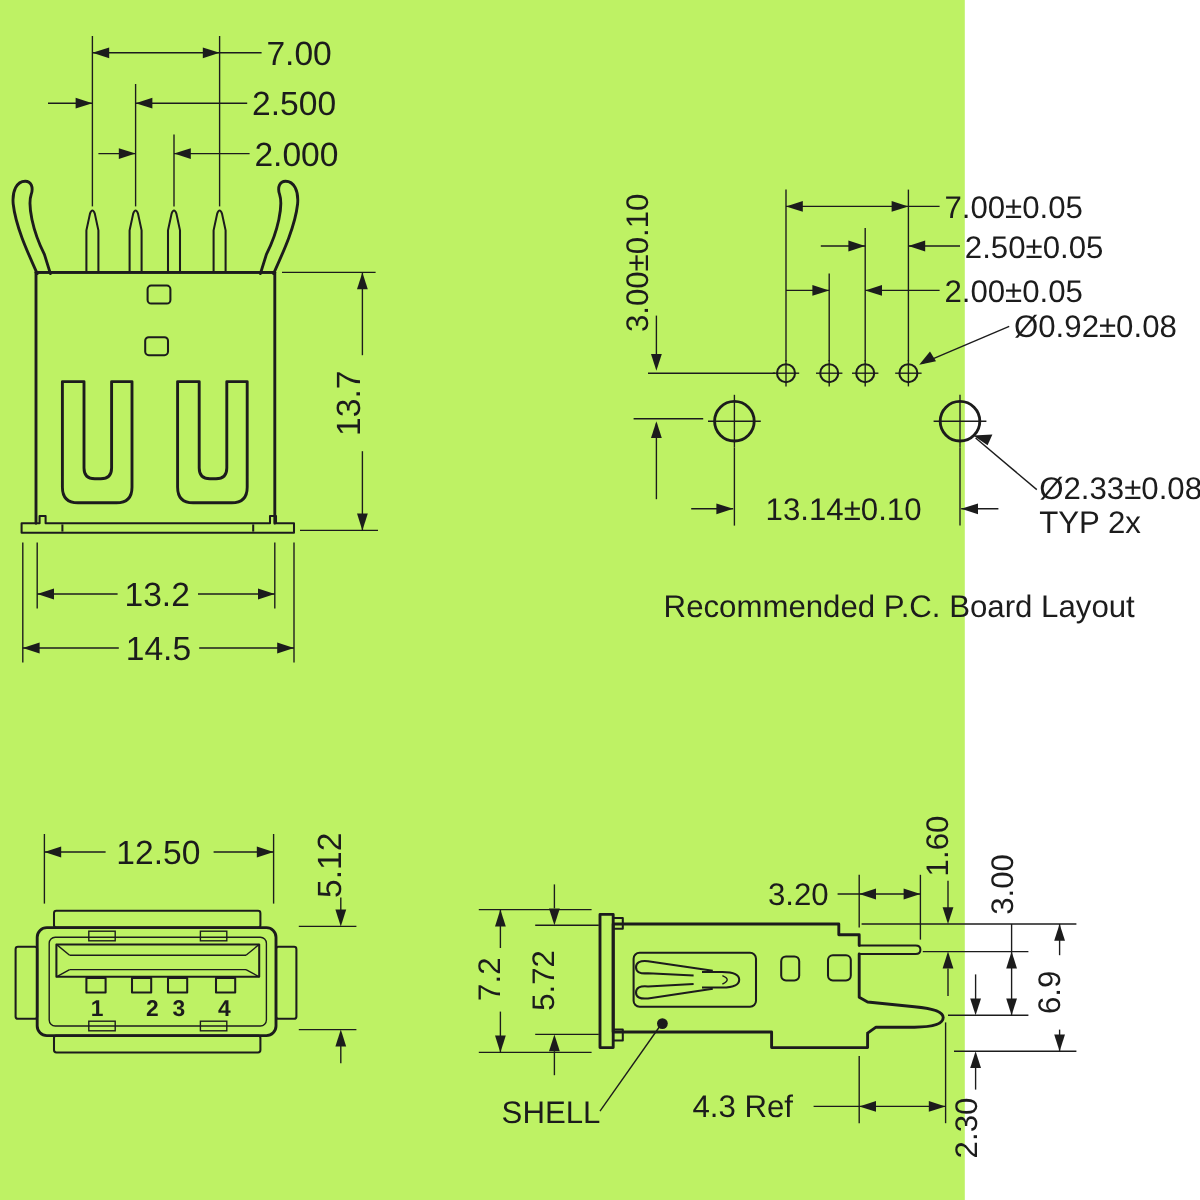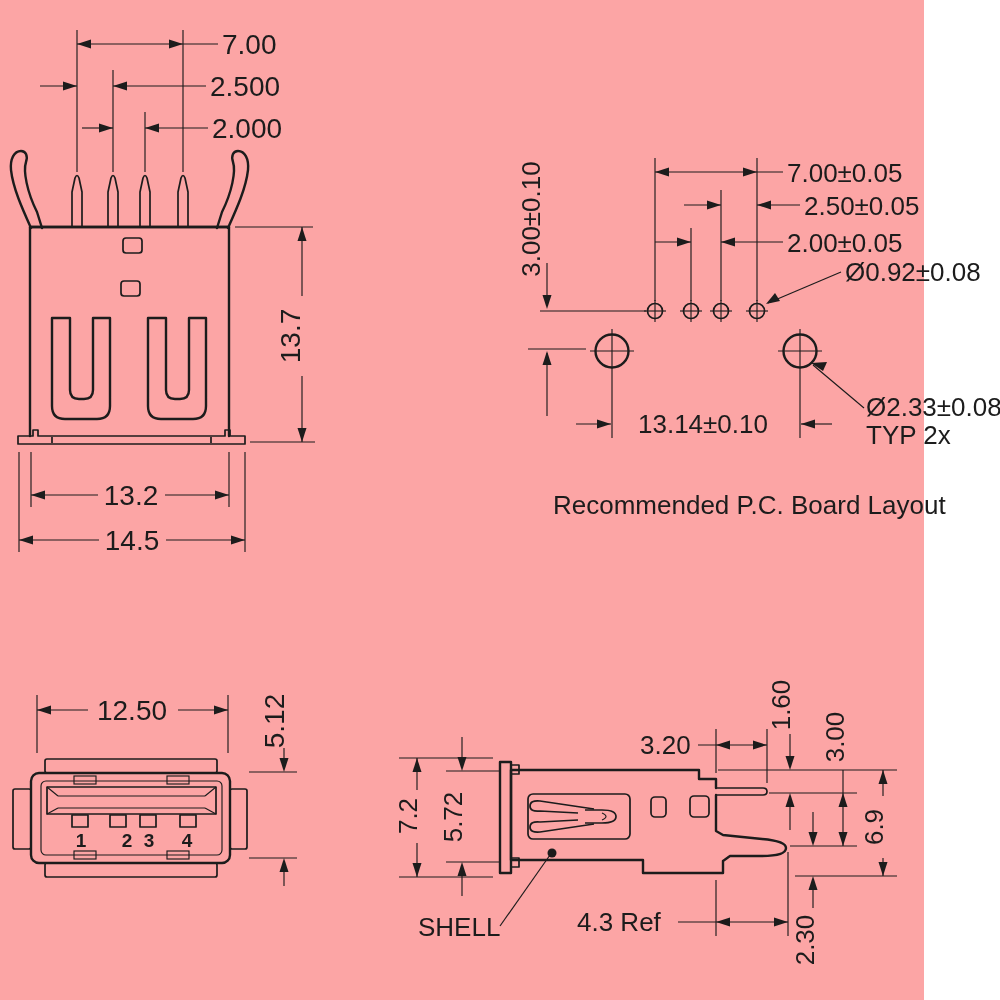--- a/index.html
+++ b/index.html
@@ -1,16 +1,16 @@
 <!DOCTYPE html>
 <html><head>
 <meta charset="utf-8">
 <style>
   html,body{margin:0;padding:0;background:#ffffff;}
-  #canvas{position:relative;width:924px;height:1000px;background:#fca5a5;
+  #canvas{position:relative;width:804px;height:1000px;background:#bef264;
           font-family:"Liberation Sans", sans-serif;}
   svg{position:absolute;top:0;left:0;}
   svg text{fill:#1c1c1c;font-family:"Liberation Sans", sans-serif;}
   .dim-text{font-size:26px;}
   .dim-text-lg{font-size:28px;}
   .caption-text{font-size:26px;}
   .pin-num{font-size:19px;font-weight:700;}
   .outline{stroke:#1c1c1c;fill:none;stroke-width:2.4;stroke-linejoin:round;stroke-linecap:round;}
   .outline-thin{stroke:#1c1c1c;fill:none;stroke-width:1.7;stroke-linejoin:round;}
   .dim{stroke:#1c1c1c;fill:none;stroke-width:1.15;}

